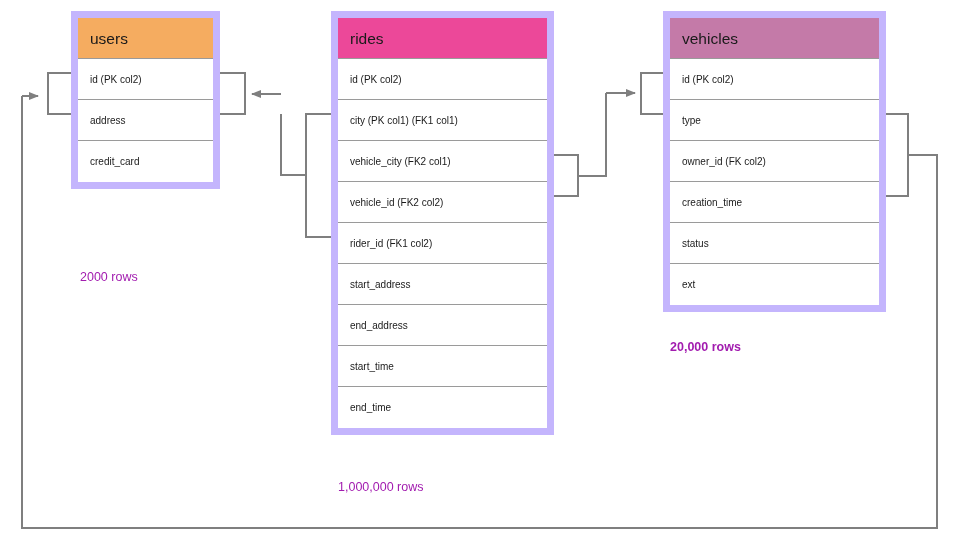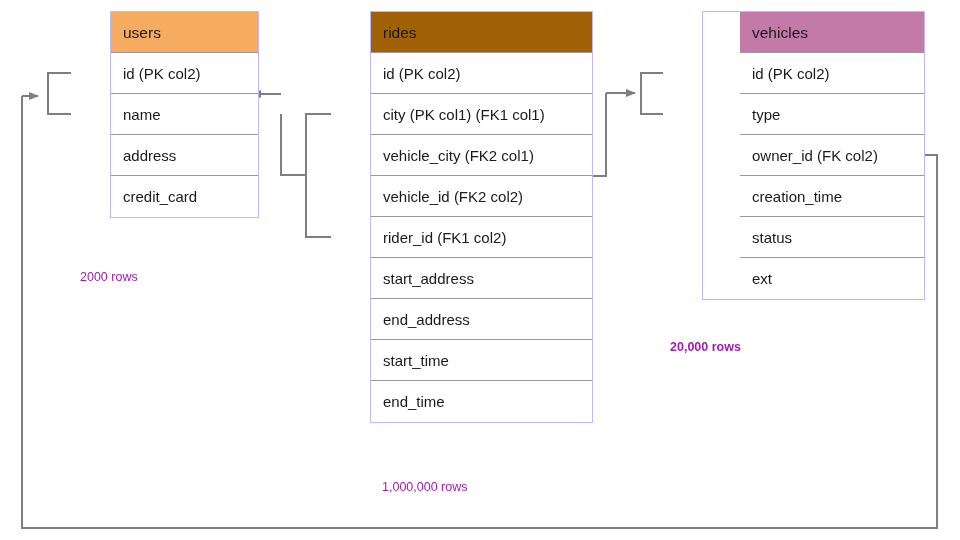--- a/index.html
+++ b/index.html
@@ -19,63 +19,62 @@
     position: absolute;
     left: 0;
     top: 0;
     width: 960px;
     height: 540px;
     pointer-events: none;
   }
   .entity {
     position: absolute;
     box-sizing: border-box;
-    border: 1px solid #c4b5fd;
+    border: 7px solid #c4b5fd;
     background: #ffffff;
     z-index: 2;
-    margin-left: 39px;
   }
   .entity-header {
     box-sizing: border-box;
     height: 41px;
     line-height: 41px;
     padding: 0 0 0 12px;
     font-size: 15.5px;
     color: #1a1a1a;
     border-bottom: 1px solid #9a9a9a;
     white-space: nowrap;
     overflow: hidden;
   }
   .entity-field {
     box-sizing: border-box;
     height: 41px;
     line-height: 41px;
     padding: 0 0 0 12px;
-    font-size: 15px;
+    font-size: 10px;
     color: #1a1a1a;
     border-bottom: 1px solid #9a9a9a;
     white-space: nowrap;
     overflow: hidden;
     background: #ffffff;
   }
   .entity-field:last-child {
     border-bottom: none;
   }
   .rowcount {
     position: absolute;
     font-size: 12.5px;
     color: #a21caf;
     white-space: nowrap;
     z-index: 2;
   }
   .e-users   { left: 71px;  top: 11px;  width: 149px; }
   .e-rides   { left: 331px; top: 11px;  width: 223px; }
-  .e-vehicles{ left: 663px; top: 11px;  width: 223px; padding-left: 37px; }
+  .e-vehicles{ left: 663px; top: 11px;  width: 223px; }
   .rc-users    { left: 80px;  top: 270px; }
-  .rc-rides    { left: 338px; top: 480px; margin-left: 44px; }
+  .rc-rides    { left: 338px; top: 480px; }
   .rc-vehicles { left: 670px; top: 340px; font-weight: bold; }
 </style>
 </head>
 <body>
 
 <div id="canvas">
 
   <svg id="connectors" viewBox="0 0 960 540" width="960" height="540">
     <defs>
       <marker id="arrow-right" markerWidth="10" markerHeight="8" refX="9" refY="4" orient="auto" markerUnits="userSpaceOnUse">
@@ -108,28 +107,27 @@
       <path d="M886,114 L908,114 L908,196 L886,196"></path>
 
       <path d="M908,155 L937,155 L937,528 L22,528 L22,96"></path>
 
     </g>
   </svg>
 
   <div class="entity e-users">
     <div class="entity-header" style="background:#F5AC60">users</div>
     <div class="entity-field">id (PK col2)</div>
-    <div class="entity-field">name</div>
     <div class="entity-field">address</div>
     <div class="entity-field">credit_card</div>
   </div>
   <div class="rowcount rc-users">2000 rows</div>
 
   <div class="entity e-rides">
-    <div class="entity-header" style="background:#a16207">rides</div>
+    <div class="entity-header" style="background:#ec4899">rides</div>
     <div class="entity-field">id (PK col2)</div>
     <div class="entity-field">city (PK col1) (FK1 col1)</div>
     <div class="entity-field">vehicle_city (FK2 col1)</div>
     <div class="entity-field">vehicle_id (FK2 col2)</div>
     <div class="entity-field">rider_id (FK1 col2)</div>
     <div class="entity-field">start_address</div>
     <div class="entity-field">end_address</div>
     <div class="entity-field">start_time</div>
     <div class="entity-field">end_time</div>
   </div>

